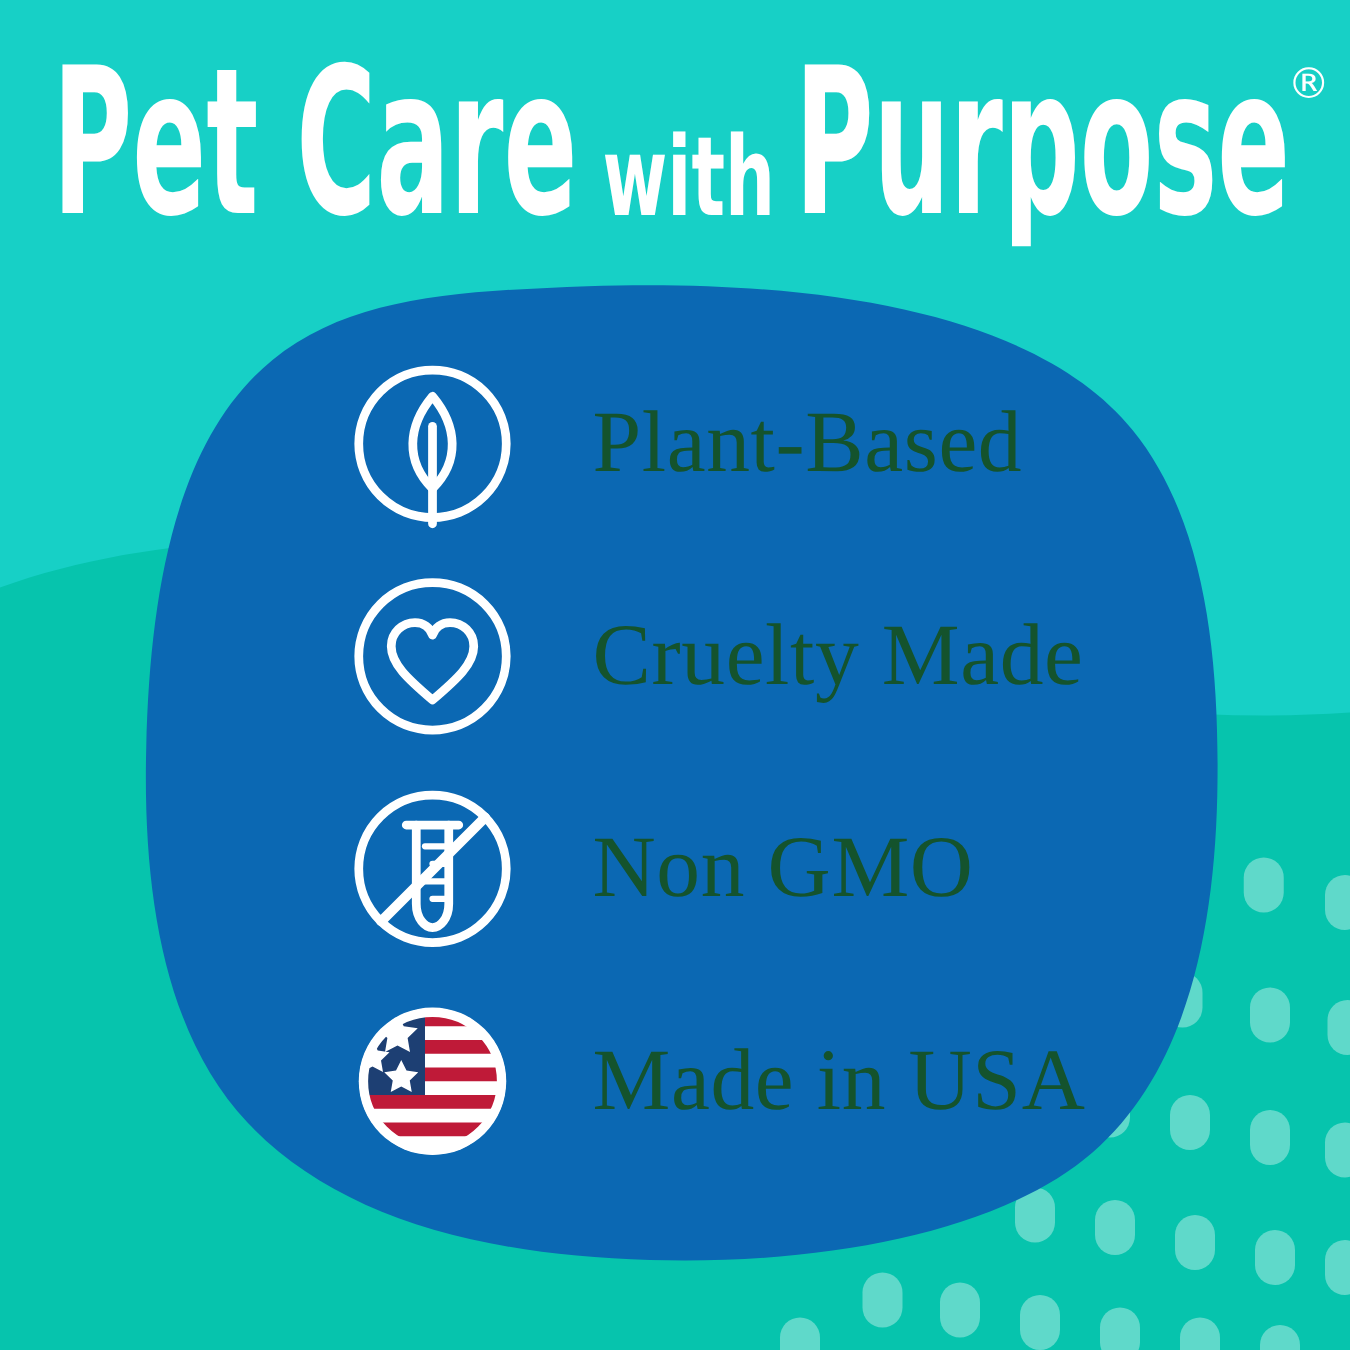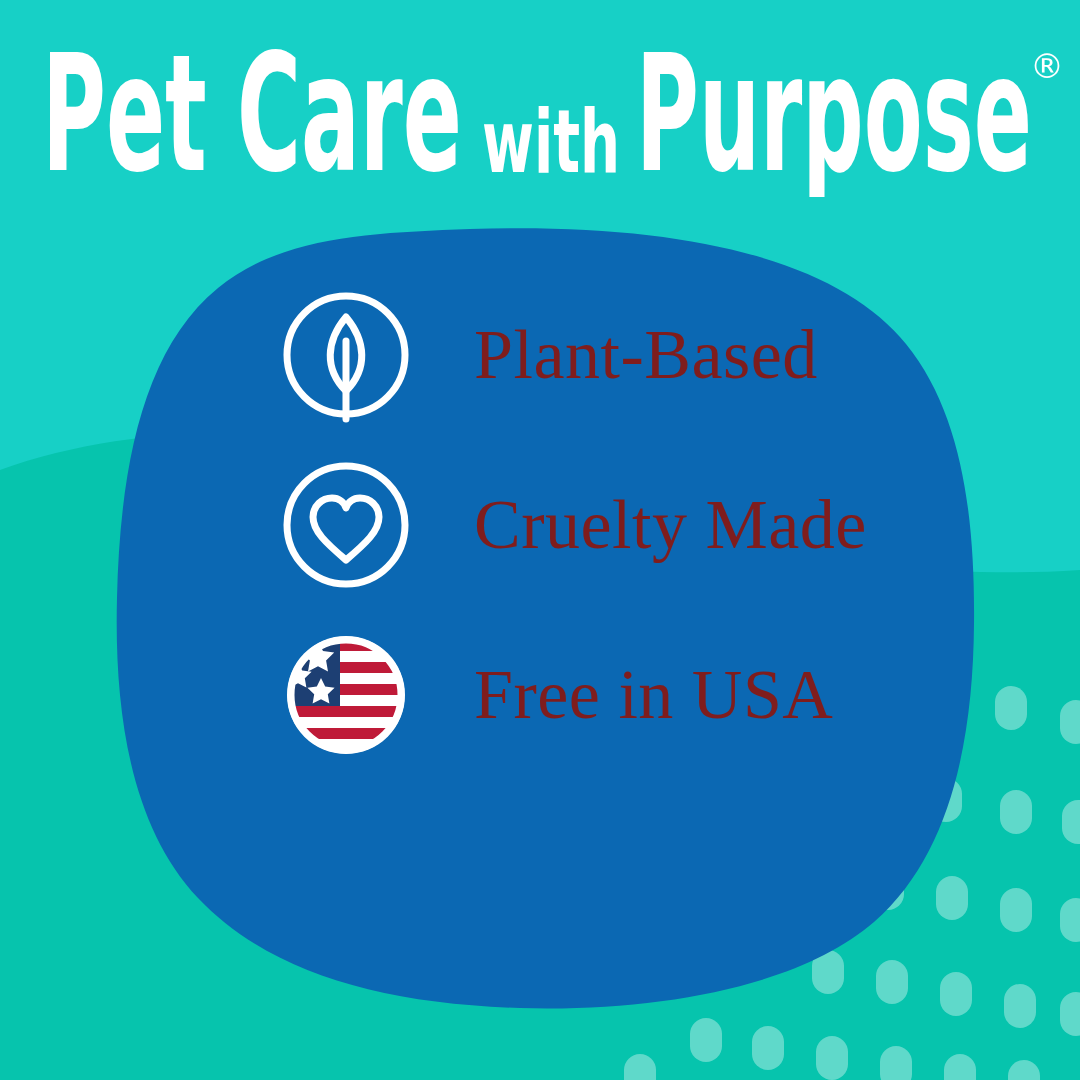--- a/index.html
+++ b/index.html
@@ -77,21 +77,21 @@
 
   .feature-icon {
     width: 136px;
     height: 136px;
     flex: 0 0 136px;
     display: block;
   }
 
   .feature-label {
     margin-left: 60px;
-    color: #7f1d1d;
+    color: #14532d;
     font-family: "Liberation Serif", serif;
     font-size: 70px;
     line-height: 1;
     letter-spacing: 0.5px;
     white-space: nowrap;
   }
 </style>
 </head>
 <body>
 
@@ -172,20 +172,37 @@
                  C 48 86 35 74 35 60
                  C 35 49 44 41 54 41
                  C 61 41 66 45 68 51
                  C 70 45 75 41 82 41
                  C 92 41 101 49 101 60
                  C 101 74 88 86 68 103 Z" fill="none" stroke="#ffffff" stroke-width="7" stroke-linejoin="round"></path>
       </svg>
       <div class="feature-label">Cruelty Made</div>
     </div>
 
+    <div class="feature-row">
+      <svg class="feature-icon" viewBox="0 0 136 136" aria-hidden="true">
+        <circle cx="68" cy="68" r="59" fill="none" stroke="#ffffff" stroke-width="7"></circle>
+
+        <path d="M55 33 L55 96 C 55 108 62 115 68 115 C 74 115 81 108 81 96 L81 33" fill="none" stroke="#ffffff" stroke-width="7" stroke-linecap="round"></path>
+
+        <line x1="47" y1="33" x2="89" y2="33" stroke="#ffffff" stroke-width="7" stroke-linecap="round"></line>
+
+        <line x1="62" y1="50" x2="81" y2="50" stroke="#ffffff" stroke-width="5" stroke-linecap="round"></line>
+        <line x1="68" y1="64" x2="81" y2="64" stroke="#ffffff" stroke-width="5" stroke-linecap="round"></line>
+        <line x1="62" y1="78" x2="81" y2="78" stroke="#ffffff" stroke-width="5" stroke-linecap="round"></line>
+        <line x1="68" y1="92" x2="81" y2="92" stroke="#ffffff" stroke-width="5" stroke-linecap="round"></line>
+
+        <line x1="27" y1="110" x2="110" y2="27" stroke="#ffffff" stroke-width="8" stroke-linecap="round"></line>
+      </svg>
+      <div class="feature-label">Non GMO</div>
+    </div>
 
     <div class="feature-row">
       <svg class="feature-icon" viewBox="0 0 136 136" aria-hidden="true">
         <defs>
           <clipPath id="flagCircleClip">
             <circle cx="68" cy="68" r="55"></circle>
           </clipPath>
         </defs>
         <circle cx="68" cy="68" r="59" fill="#ffffff"></circle>
         <g clip-path="url(#flagCircleClip)">
@@ -199,17 +216,17 @@
           <rect x="0" y="123" width="136" height="11" fill="#bf1a38"></rect>
 
           <rect x="0" y="0" width="62" height="79" fill="#1d3f73"></rect>
 
           <path fill="#ffffff" d="M40 14 L45.0 24.0 L56.2 25.6 L48.1 33.4 L50.0 44.5 L40 39.3 L30.0 44.5 L31.9 33.4 L23.8 25.6 L35.0 24.0 Z"></path>
           <path fill="#ffffff" d="M20 35 L24.2 43.4 L33.6 44.7 L26.8 51.3 L28.4 60.6 L20 56.2 L11.6 60.6 L13.2 51.3 L6.4 44.7 L15.8 43.4 Z"></path>
           <path fill="#ffffff" d="M43 51 L47.2 59.4 L56.6 60.7 L49.8 67.3 L51.4 76.6 L43 72.2 L34.6 76.6 L36.2 67.3 L29.4 60.7 L38.8 59.4 Z"></path>
         </g>
         <circle cx="68" cy="68" r="55" fill="none" stroke="#ffffff" stroke-width="7"></circle>
       </svg>
-      <div class="feature-label">Free in USA</div>
+      <div class="feature-label">Made in USA</div>
     </div>
 
   </div>
 </div>
 
 </body></html>

